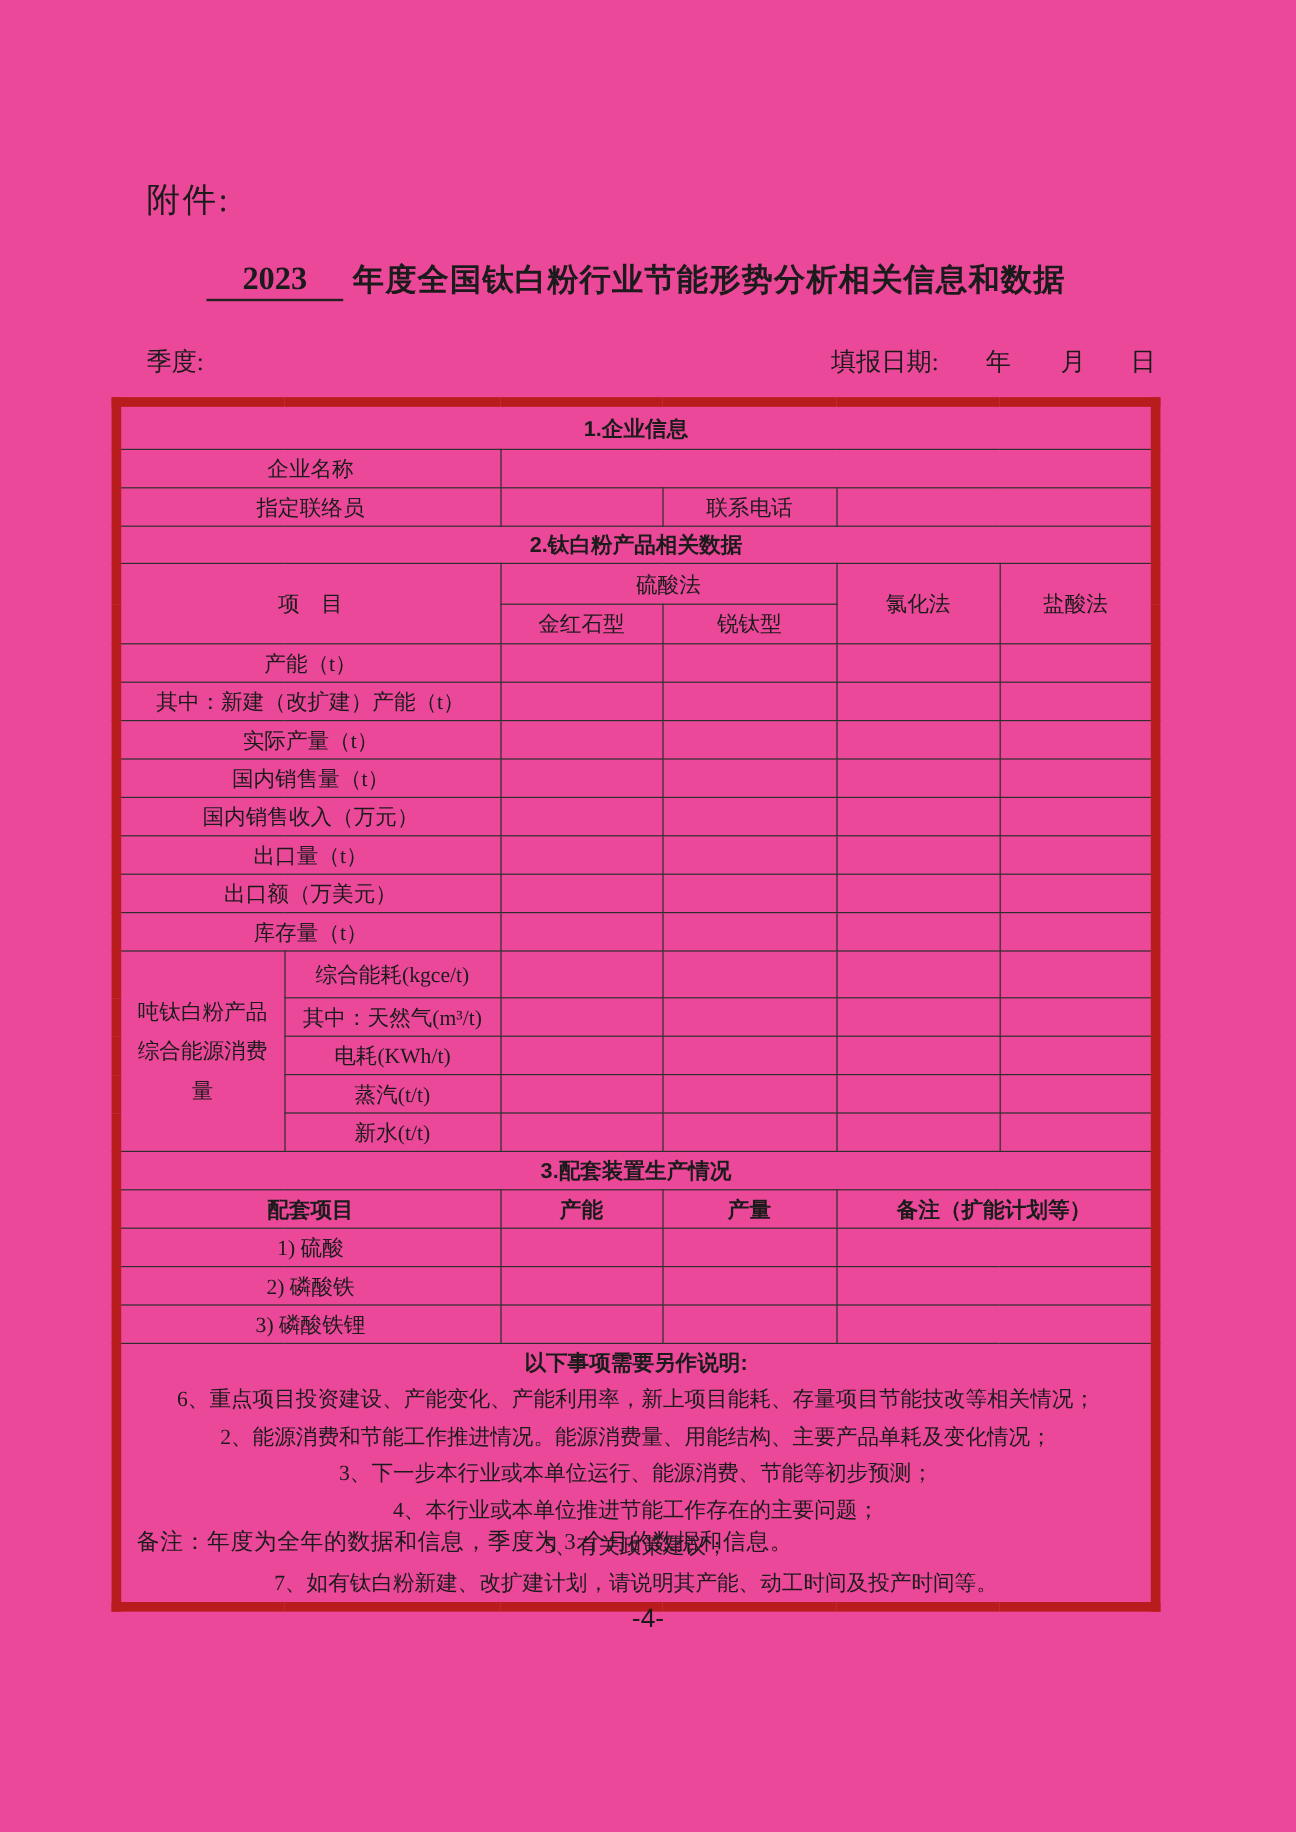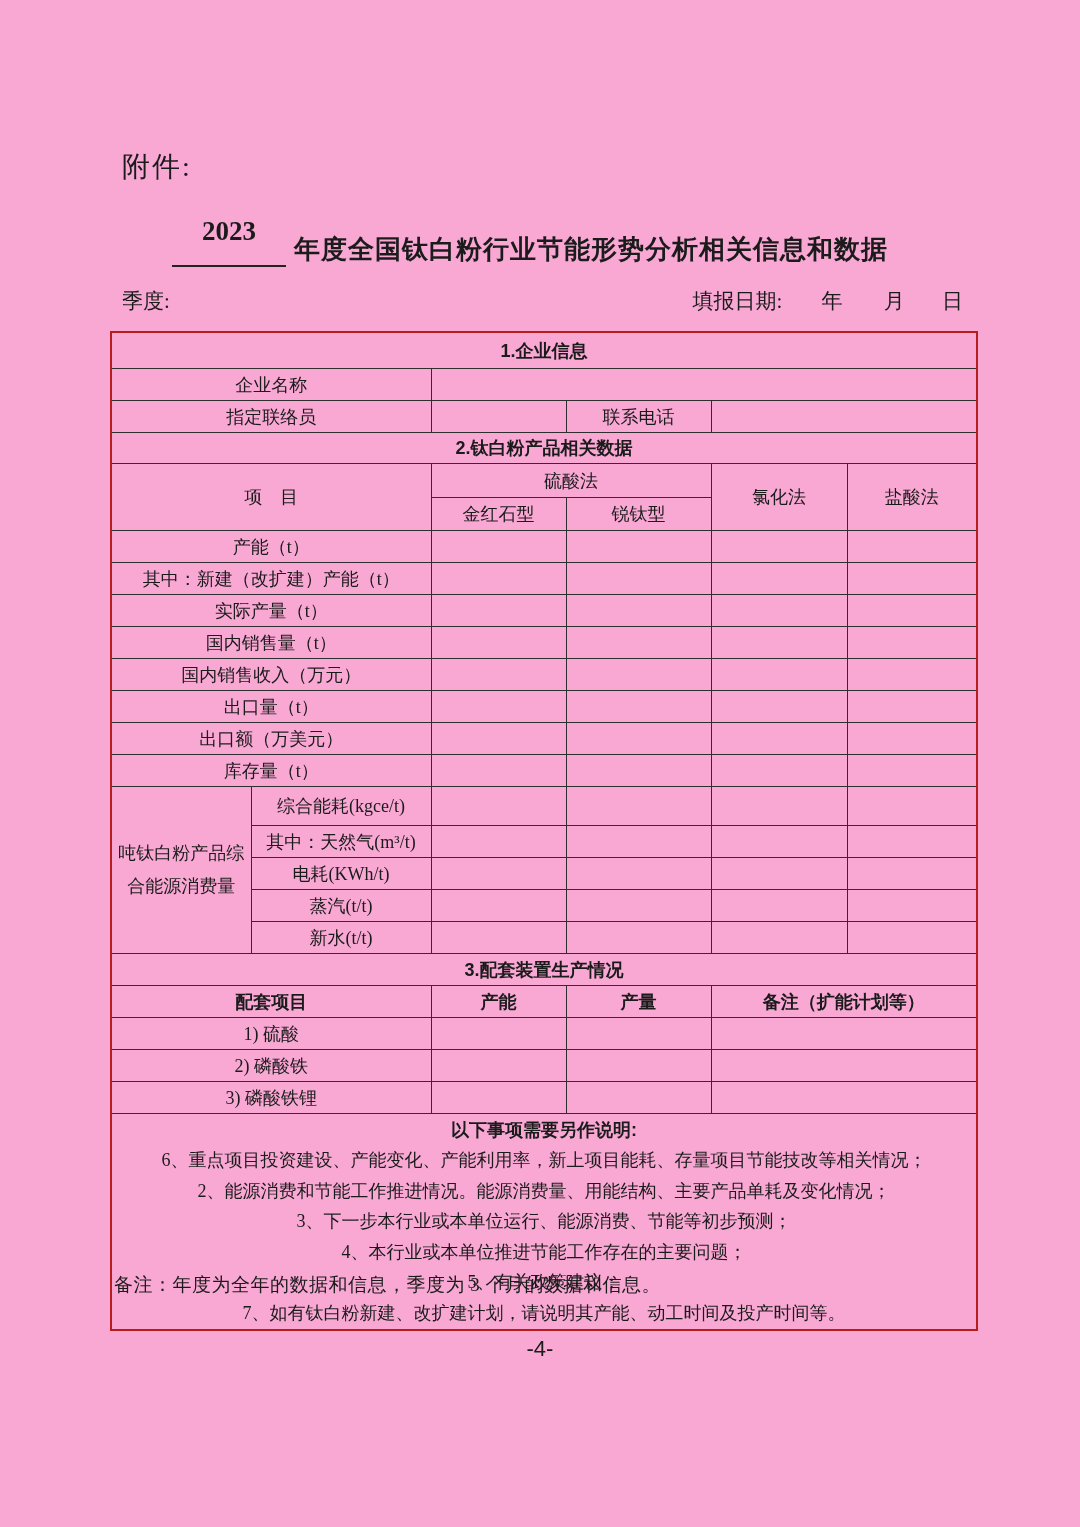--- a/index.html
+++ b/index.html
@@ -1,60 +1,60 @@
 <!DOCTYPE html>
 <html><head>
 <meta charset="utf-8">
 <style>
   html,body{margin:0;padding:0;}
   body{background:#e8e8e6;}
   .page{
     position:relative;
     width:1080px;height:1527px;
     margin:0 auto;
-    background:#f9a8d4;
+    background:#ec4899;
     font-family:"Liberation Serif","DejaVu Serif",serif;
     color:#1b1b1b;
     overflow:hidden;
   }
   .attachment{
     position:absolute;top:148px;left:122px;
     font-size:28px;letter-spacing:2px;
   }
   .doc-title{
     position:absolute;top:216px;left:97px;width:866px;
     text-align:center;white-space:nowrap;
   }
   .doc-title .year{
     display:inline-block;
     font-size:27px;font-weight:bold;
-    padding:0 30px 18px 30px;
+    padding:0 30px 1px 30px;
     border-bottom:2.5px solid #222;
     vertical-align:bottom;
   }
   .doc-title .rest{
     font-family:"Liberation Sans","DejaVu Sans",sans-serif;
     font-size:26px;font-weight:bold;letter-spacing:1px;
     margin-left:8px;
   }
   .meta-row{
     position:absolute;top:287px;left:122px;width:841px;
     display:flex;justify-content:space-between;align-items:baseline;
     font-size:21px;
     gap:22px;
   }
   .meta-right span{display:inline-block;}
   .meta-right .y{margin-left:34px;}
   .meta-right .m{margin-left:36px;}
   .meta-right .d{margin-left:32px;}
 
   table.form{
-    position:absolute;top:331px;left:110px;
+    position:absolute;top:331px;left:93px;
     width:866px;border-collapse:collapse;table-layout:fixed;
-    border:2px solid #b91c1c;
+    border:8px solid #b91c1c;
     font-size:18px;
   }
   table.form td{
     border:1px solid #2e2e2e;
     padding:1px 6px;
     text-align:center;
     vertical-align:middle;
     overflow:hidden;
   }
   td.sec-h{

